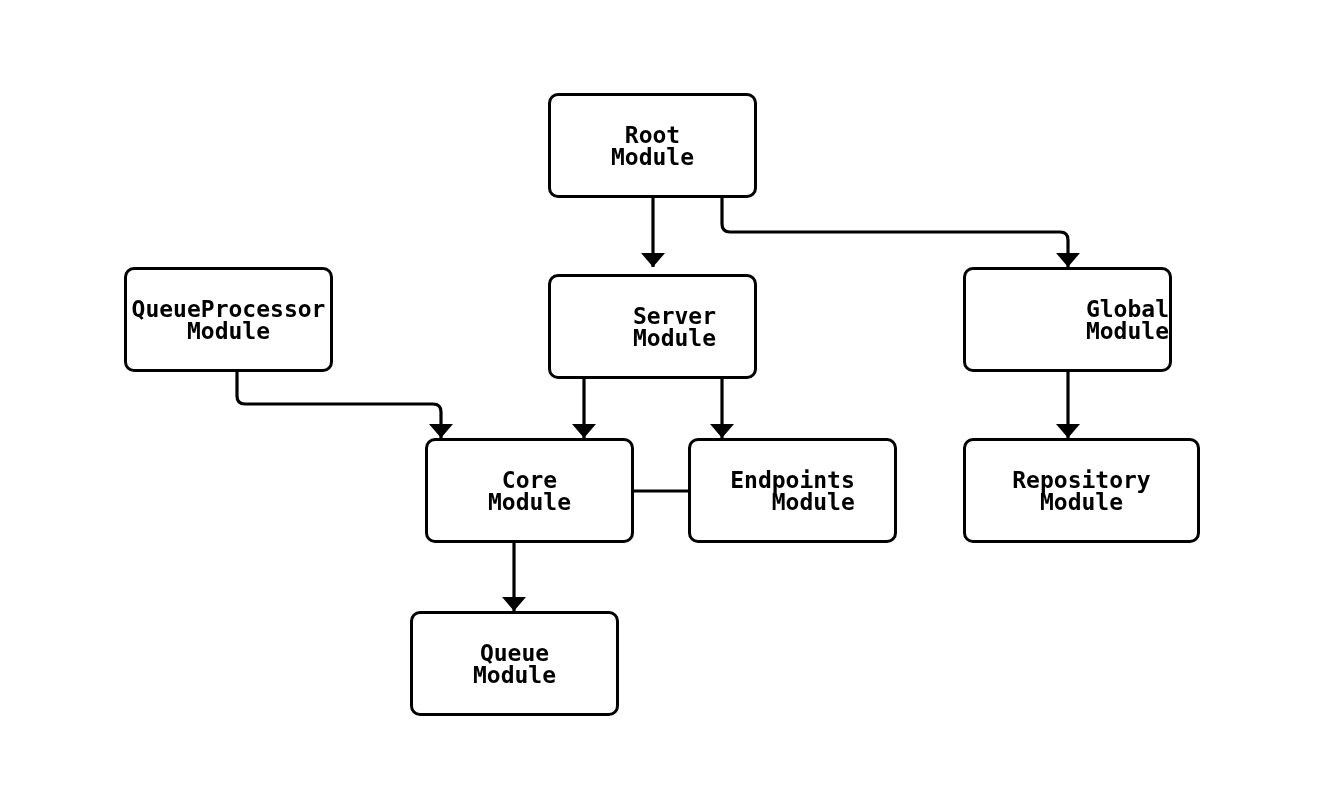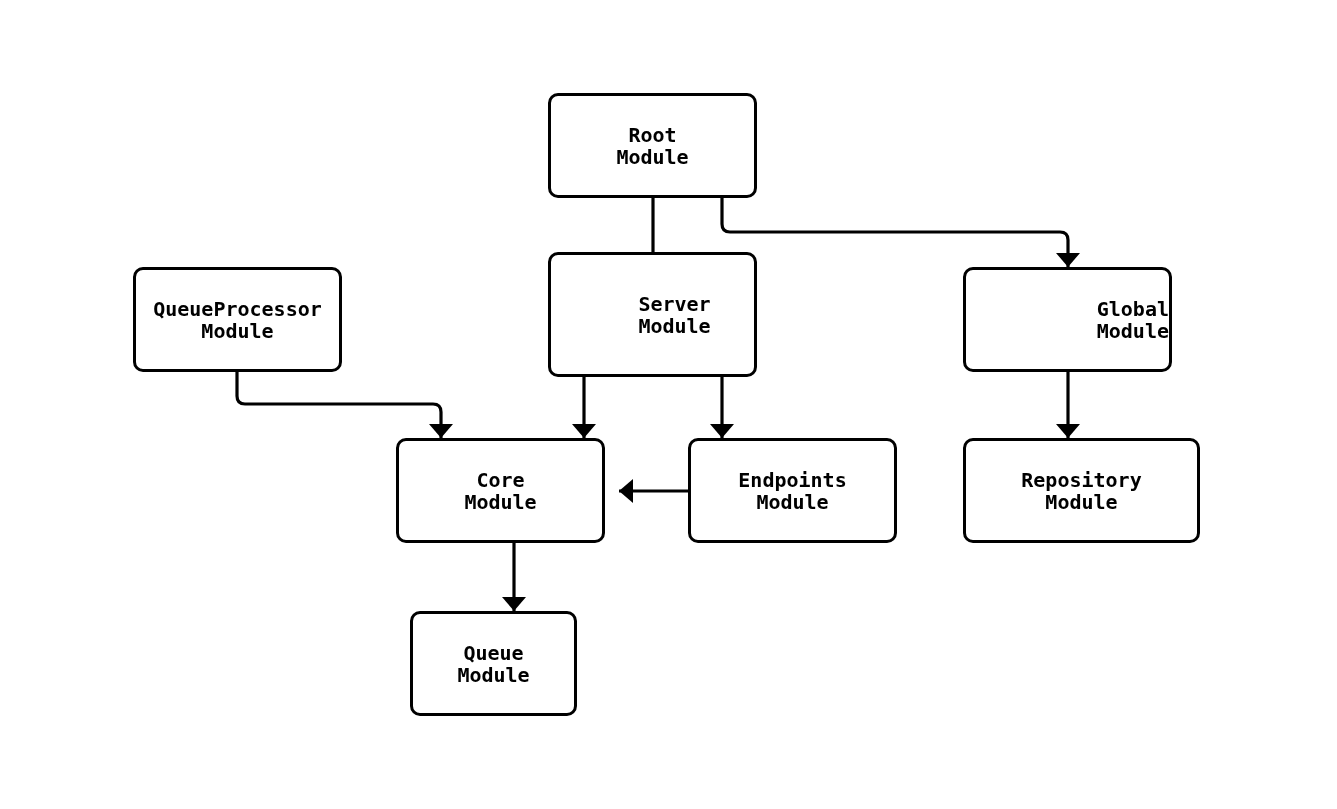--- a/index.html
+++ b/index.html
@@ -17,21 +17,21 @@
   .node {
     position:absolute; box-sizing:border-box;
     border:3.2px solid var(--ink); border-radius:10px;
     background:var(--paper);
     display:flex; align-items:center; justify-content:center;
     text-align:center;
   }
   .node-label {
     white-space:pre-line;
     font-weight:bold;
-    font-size:20px;
+    font-size:23px;
     line-height:22px;
     color:var(--ink);
     letter-spacing:0;
   }
 </style>
 </head>
 <body>
 
 <div class="stage">
   <svg id="edge-layer" width="1337" height="809" viewBox="0 0 1337 809" xmlns="http://www.w3.org/2000/svg">
@@ -47,42 +47,42 @@
       <path d="M722 372 L722 438" class="edge" marker-end="url(#arrowhead)"></path>
       <path d="M688 491 L619 491" class="edge" marker-end="url(#arrowhead)"></path>
       <path d="M1068 372 L1068 438" class="edge" marker-end="url(#arrowhead)"></path>
       <path d="M514 543 L514 611" class="edge" marker-end="url(#arrowhead)"></path>
     </svg>
   <div id="node-layer">
       <div class="node" style="left: 548px; top: 93px; width: 209px; height: 105px;">
         <span class="node-label">Root
 Module</span>
       </div>
-      <div class="node" style="left: 133px; top: 267px; width: 209px; height: 105px;">
+      <div class="node" style="left: 124px; top: 267px; width: 209px; height: 105px;">
         <span class="node-label">QueueProcessor
 Module</span>
       </div>
-      <div class="node" style="left: 548px; top: 252px; width: 209px; height: 125px; padding-left: 44px;">
+      <div class="node" style="left: 548px; top: 274px; width: 209px; height: 105px; padding-left: 44px;">
         <span class="node-label">Server
 Module</span>
       </div>
       <div class="node" style="left: 963px; top: 267px; width: 209px; height: 105px; justify-content: flex-end;">
         <span class="node-label">Global
 Module</span>
       </div>
-      <div class="node" style="left: 396px; top: 438px; width: 209px; height: 105px;">
+      <div class="node" style="left: 425px; top: 438px; width: 209px; height: 105px;">
         <span class="node-label">Core
 Module</span>
       </div>
-      <div class="node" style="left: 688px; top: 438px; width: 209px; height: 105px;">
+      <div class="node" style="left: 688px; top: 438px; width: 209px; height: 105px; text-align: right;">
         <span class="node-label">Endpoints
 Module</span>
       </div>
       <div class="node" style="left: 963px; top: 438px; width: 237px; height: 105px;">
         <span class="node-label">Repository
 Module</span>
       </div>
-      <div class="node" style="left: 410px; top: 611px; width: 167px; height: 105px; text-align: center;">
+      <div class="node" style="left: 410px; top: 611px; width: 209px; height: 105px; text-align: center;">
         <span class="node-label">Queue
 Module</span>
       </div>
     </div>
 </div>
 
 </body></html>

